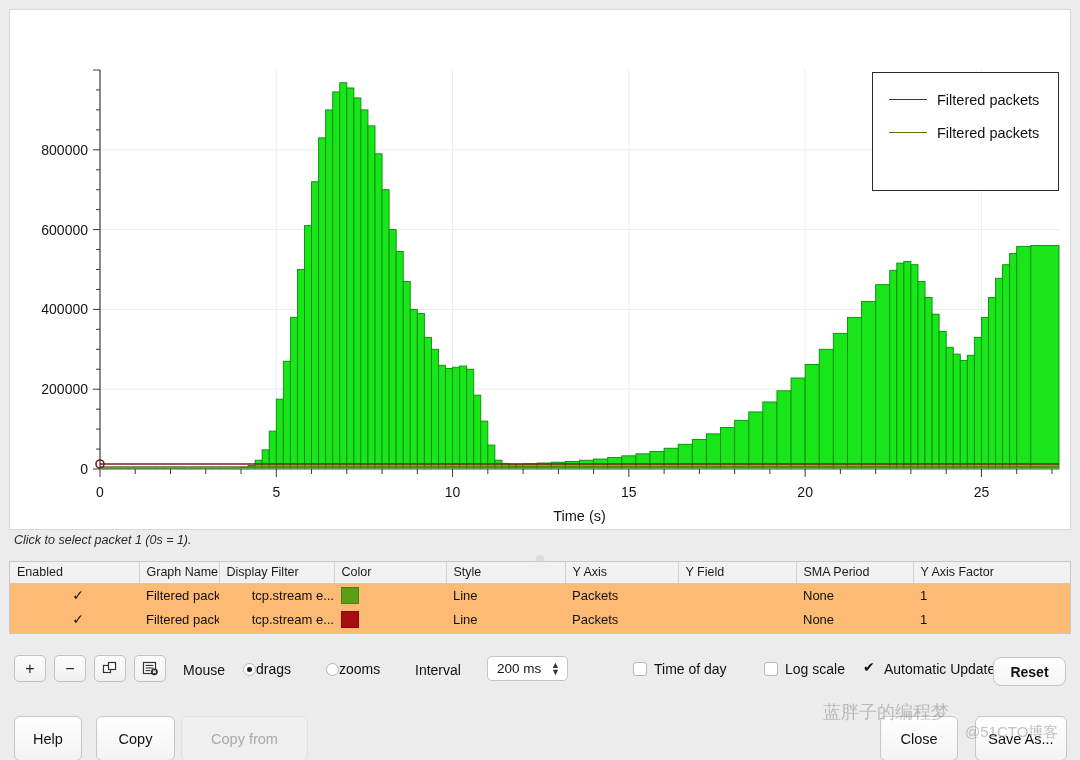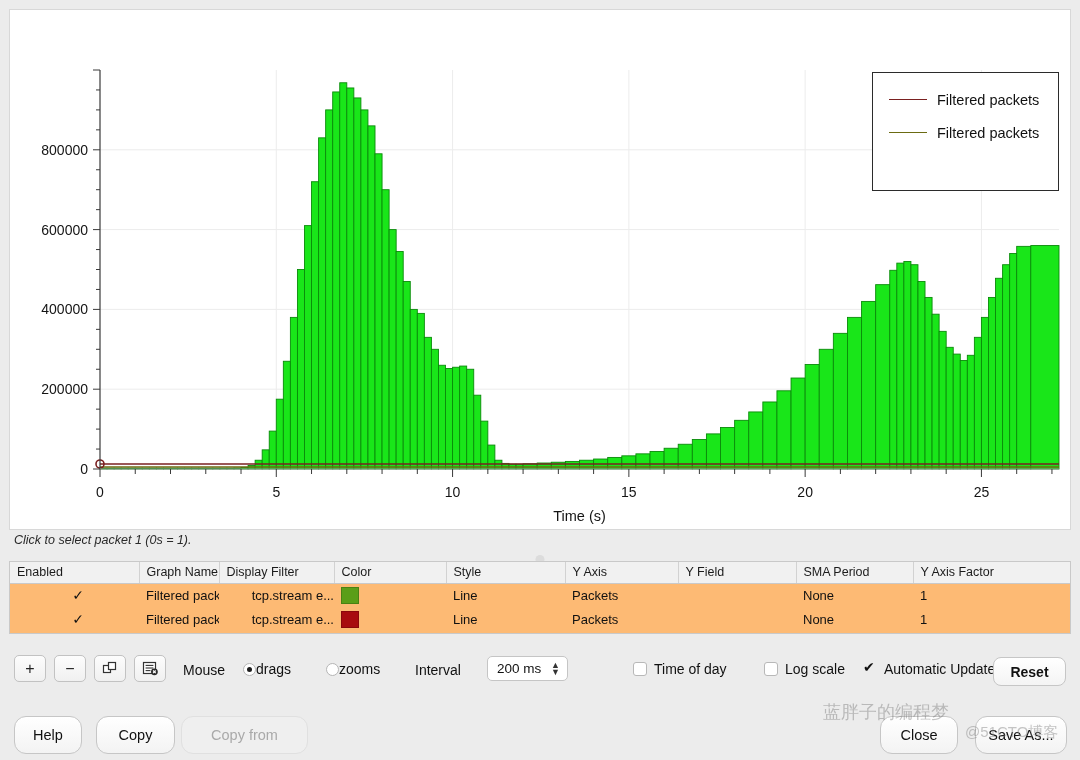--- a/index.html
+++ b/index.html
@@ -194,24 +194,24 @@
     border: 1px solid #c6c6c6;
     border-radius: 8px;
     box-sizing: border-box;
     display: flex; align-items: center; justify-content: center;
     font-size: 14px; color: #111; font-weight: bold;
   }
 
   
   .bottom-bar { position: absolute; left: 0; top: 714px; width: 1080px; height: 40px; }
   .btn-lg {
-    position: absolute; top: 2px; height: 38px;
+    position: absolute; top: 2px; height: 45px;
     background: linear-gradient(#ffffff, #f3f3f3);
     border: 1px solid #c6c6c6;
-    border-radius: 12px;
+    border-radius: 6px;
     box-sizing: border-box;
     display: flex; align-items: center; justify-content: center;
     font-size: 14.5px; color: #111;
   }
   .btn-lg.disabled { color: #a9a9a9; background: #efefef; border-color: #e0e0e0; }
 
   
   .wm {
     position: absolute;
     pointer-events: none;

